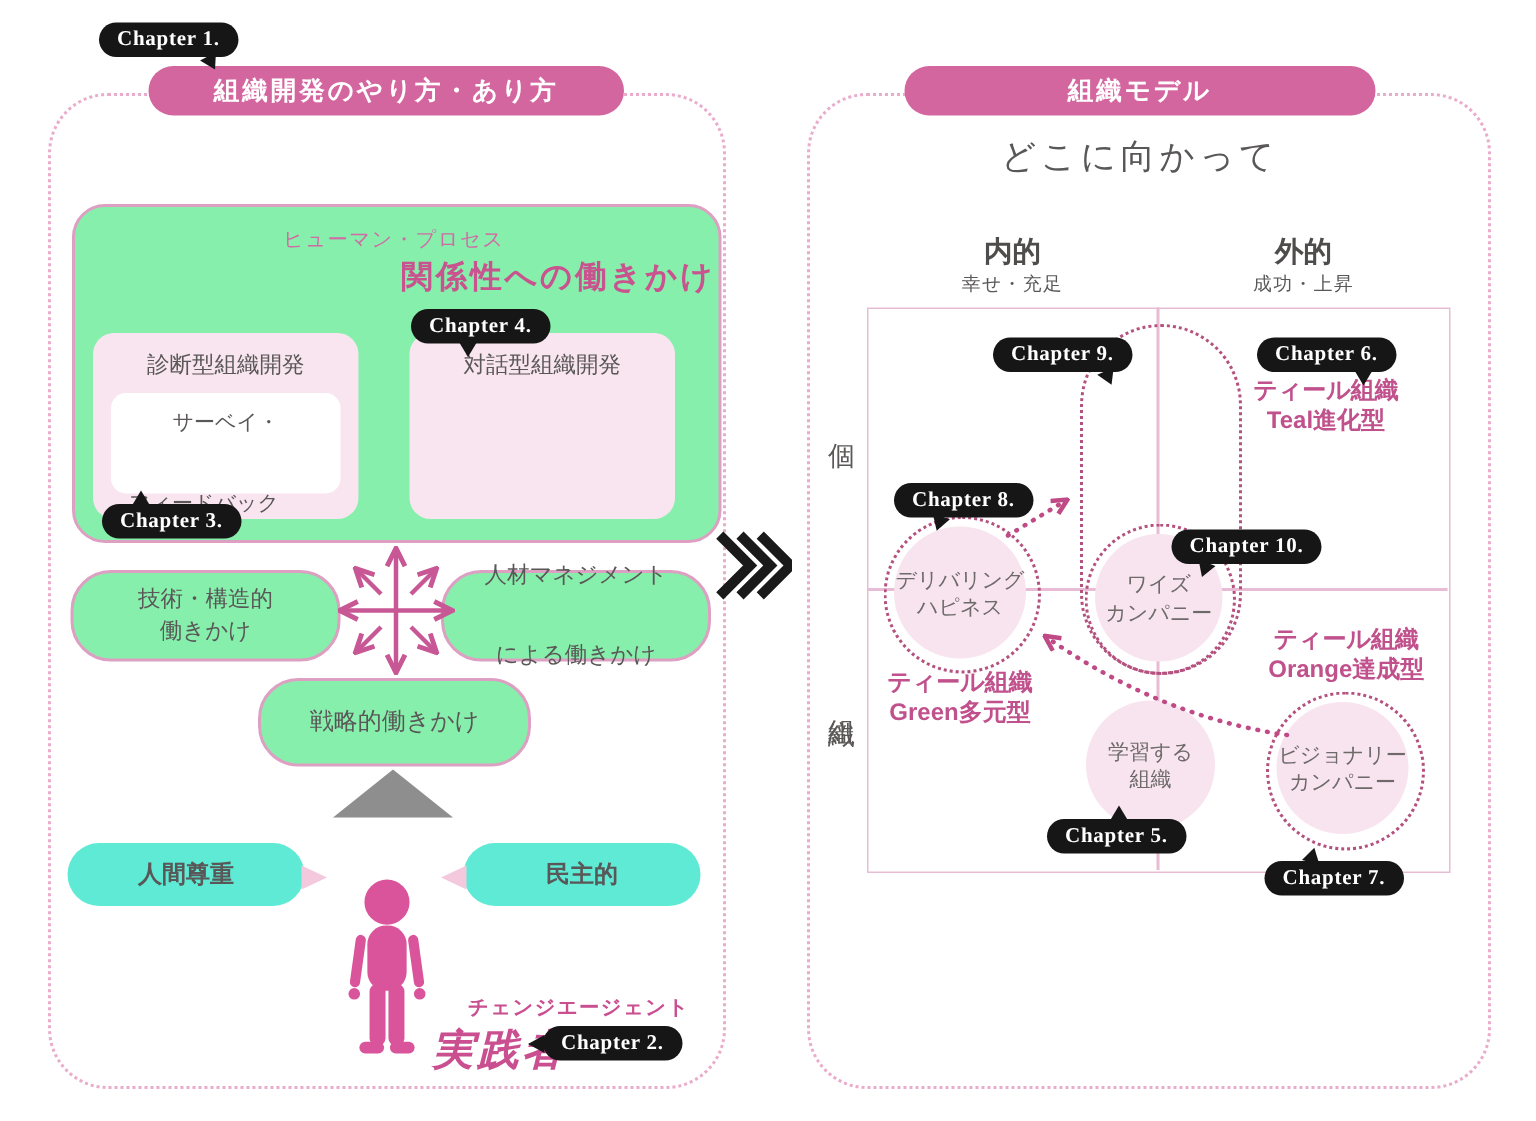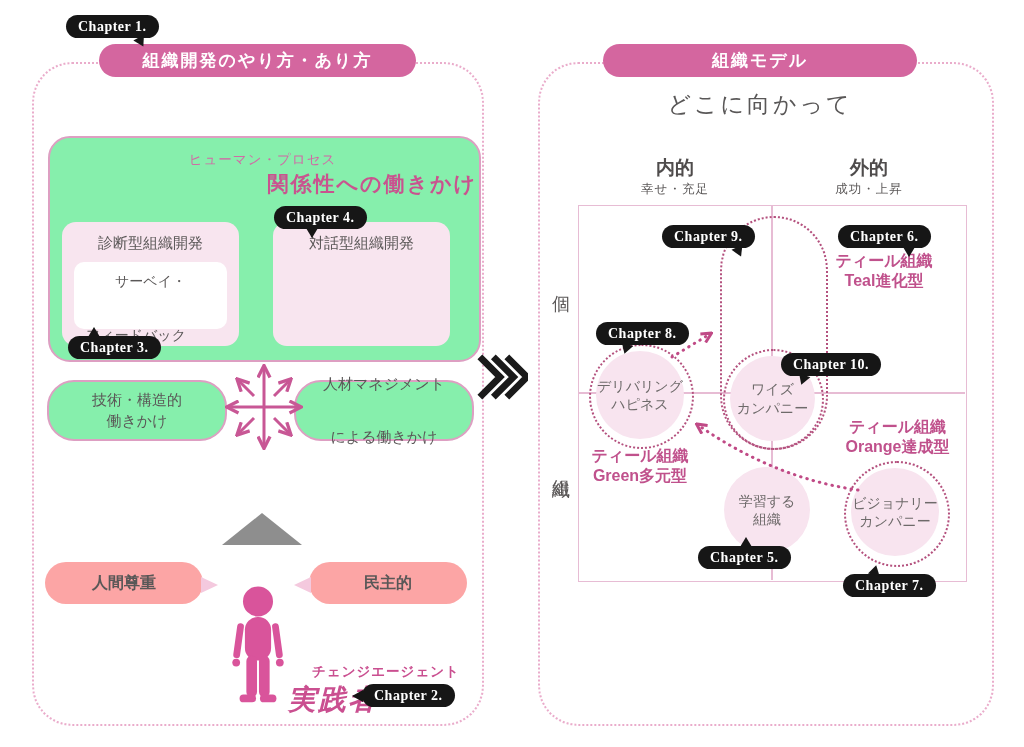--- a/index.html
+++ b/index.html
@@ -14,21 +14,21 @@
          line-height:23px;padding:0 12px;border-radius:12px;white-space:nowrap;z-index:9;letter-spacing:.5px;font-family:Liberation Serif, serif;}
   .tail{position:absolute;width:0;height:0;border-style:solid;}
   .t-down{border-width:10px 6px 0 6px;border-color:#161616 transparent transparent transparent;}
   .t-up{border-width:0 6px 10px 6px;border-color:transparent transparent #161616 transparent;}
   .t-left{border-width:6px 11px 6px 0;border-color:transparent #161616 transparent transparent;}
   .whitebox{position:absolute;background:#86efac;border:2px solid #dd9fc2;border-radius:24px;
             display:flex;flex-direction:column;align-items:center;justify-content:center;
             color:#5a5757;font-size:15px;line-height:1.35;text-align:center;z-index:2;}
   .pinkbox{position:absolute;background:#f8e5ef;border-radius:14px;z-index:3;}
   .boxtitle{position:absolute;text-align:center;color:#5a5757;font-size:15px;z-index:4;}
-  .bubble{position:absolute;background:#fca5a5;border-radius:21px;display:flex;align-items:center;
+  .bubble{position:absolute;background:#5eead4;border-radius:21px;display:flex;align-items:center;
           justify-content:center;color:#595757;font-size:16px;font-weight:bold;z-index:3;}
   .btail{position:absolute;width:0;height:0;border-style:solid;}
   .circle{position:absolute;border-radius:50%;background:#f8e4ef;display:flex;flex-direction:column;
           align-items:center;justify-content:center;text-align:center;color:#6e6a6a;
           font-size:14px;line-height:1.3;z-index:3;}
   .ring{position:absolute;border-radius:50%;border:2.5px dotted #b4517e;z-index:4;}
   .pinklabel{position:absolute;text-align:center;color:#c0518c;font-weight:bold;font-size:16px;
              line-height:1.25;z-index:6;}
   .axislabel{position:absolute;text-align:center;color:#4f4c4c;font-weight:bold;font-size:19px;z-index:2;}
   .axissub{position:absolute;text-align:center;color:#5a5757;font-size:12.5px;letter-spacing:1px;z-index:2;}
@@ -91,20 +91,23 @@
   </svg>
 
   <div class="whitebox" style="left:47px;top:380px;width:176px;height:57px;border-radius:27px;">
     <span>技術・構造的</span>
     <span>働きかけ</span>
   </div>
   <div class="whitebox" style="left:294px;top:380px;width:176px;height:57px;border-radius:27px;gap:32px;">
     <span>人材マネジメント</span>
     <span>による働きかけ</span>
   </div>
+  <div class="whitebox" style="left:172px;top:452px;width:178px;height:55px;border-radius:27px;font-size:16px;">
+    <span>戦略的働きかけ</span>
+  </div>
 
   <div class="abs" style="left:222px;top:513px;width:0;height:0;border-left:40px solid transparent;border-right:40px solid transparent;border-bottom:32px solid #8e8e8e;z-index:2;"></div>
 
   <div class="bubble" style="left:45px;top:562px;width:158px;height:42px;">
     <span>人間尊重</span>
     <span class="btail" style="right:-15px;top:15px;border-width:8px 0 8px 17px;border-color:transparent transparent transparent #f4c9de;"></span>
   </div>
   <div class="bubble" style="left:309px;top:562px;width:158px;height:42px;">
     <span>民主的</span>
     <span class="btail" style="left:-15px;top:15px;border-width:8px 17px 8px 0;border-color:transparent #f4c9de transparent transparent;"></span>

